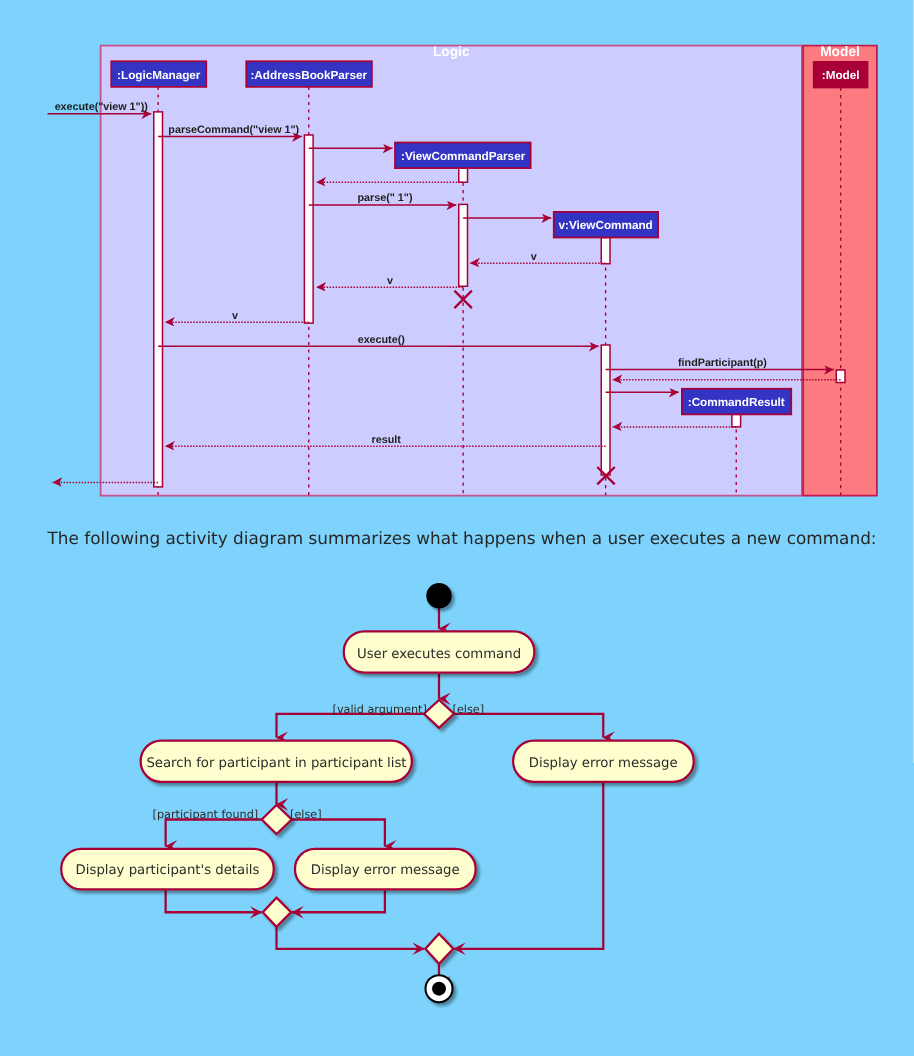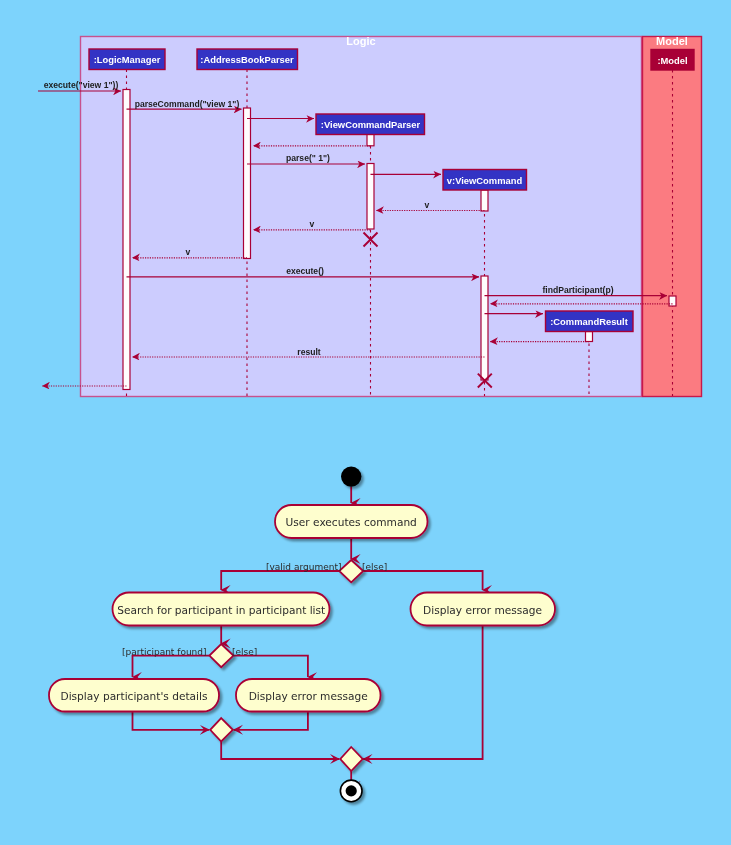--- a/index.html
+++ b/index.html
@@ -121,20 +121,21 @@
     <rect x="545.5" y="311" width="87.5" height="20.5" fill="#3333c4" stroke="#a80036" stroke-width="1.4"></rect>
     <text class="boxlabel" x="589" y="325">:CommandResult</text>
   </g>
   <g>
     <rect x="651" y="49.5" width="43" height="20.5" fill="#a80036" stroke="#a80036" stroke-width="1.4"></rect>
     <text class="boxlabel" x="672.5" y="63.5">:Model</text>
   </g>
 </svg>
 </div>
 
+<div class="caption">The following activity diagram summarizes what happens when a user executes a new command:</div>
 
 <div class="actwrap">
 <svg width="731" height="845" viewBox="0 0 731 845">
   <defs>
     <marker id="av" markerWidth="12" markerHeight="10" refX="6" refY="9.4" orient="auto" markerUnits="userSpaceOnUse">
       <path d="M1,0 L6,10 L11,0 L6,4.3 z" fill="#a80036"></path>
     </marker>
     <marker id="ar" markerWidth="10" markerHeight="12" refX="9.4" refY="6" orient="auto" markerUnits="userSpaceOnUse">
       <path d="M0,1 L10,6 L0,11 L4.3,6 z" fill="#a80036"></path>
     </marker>

